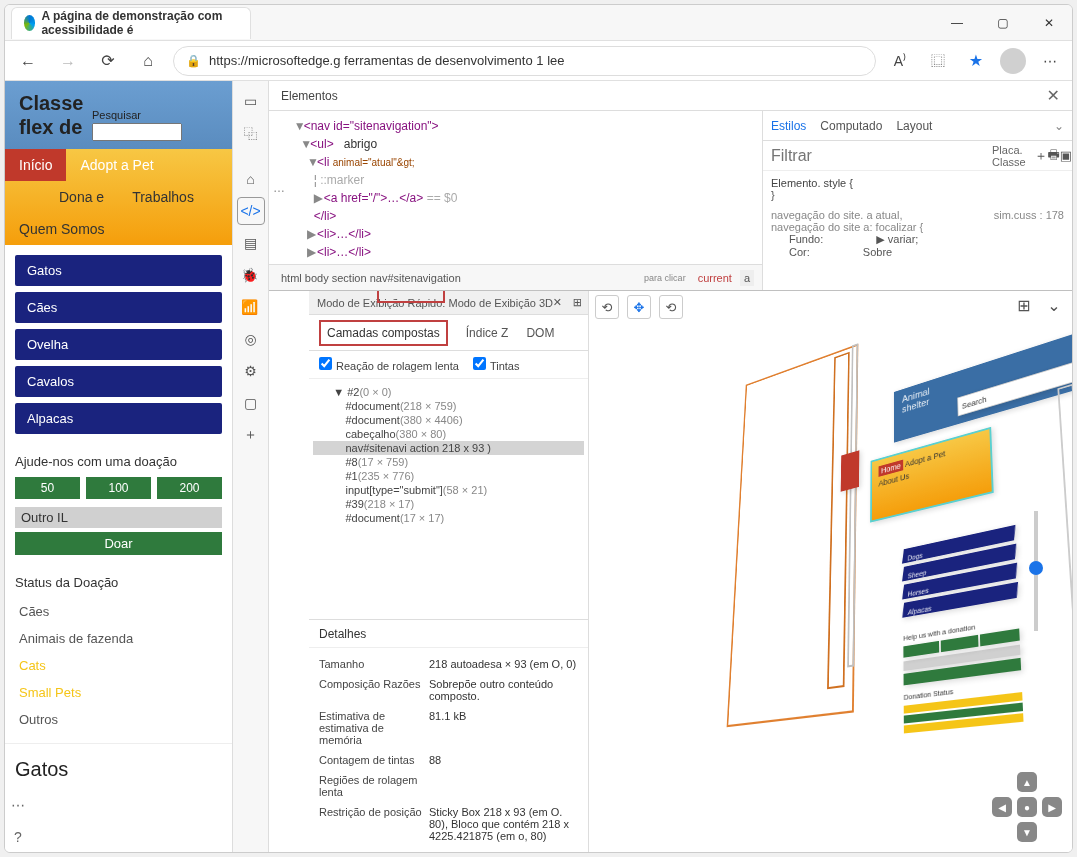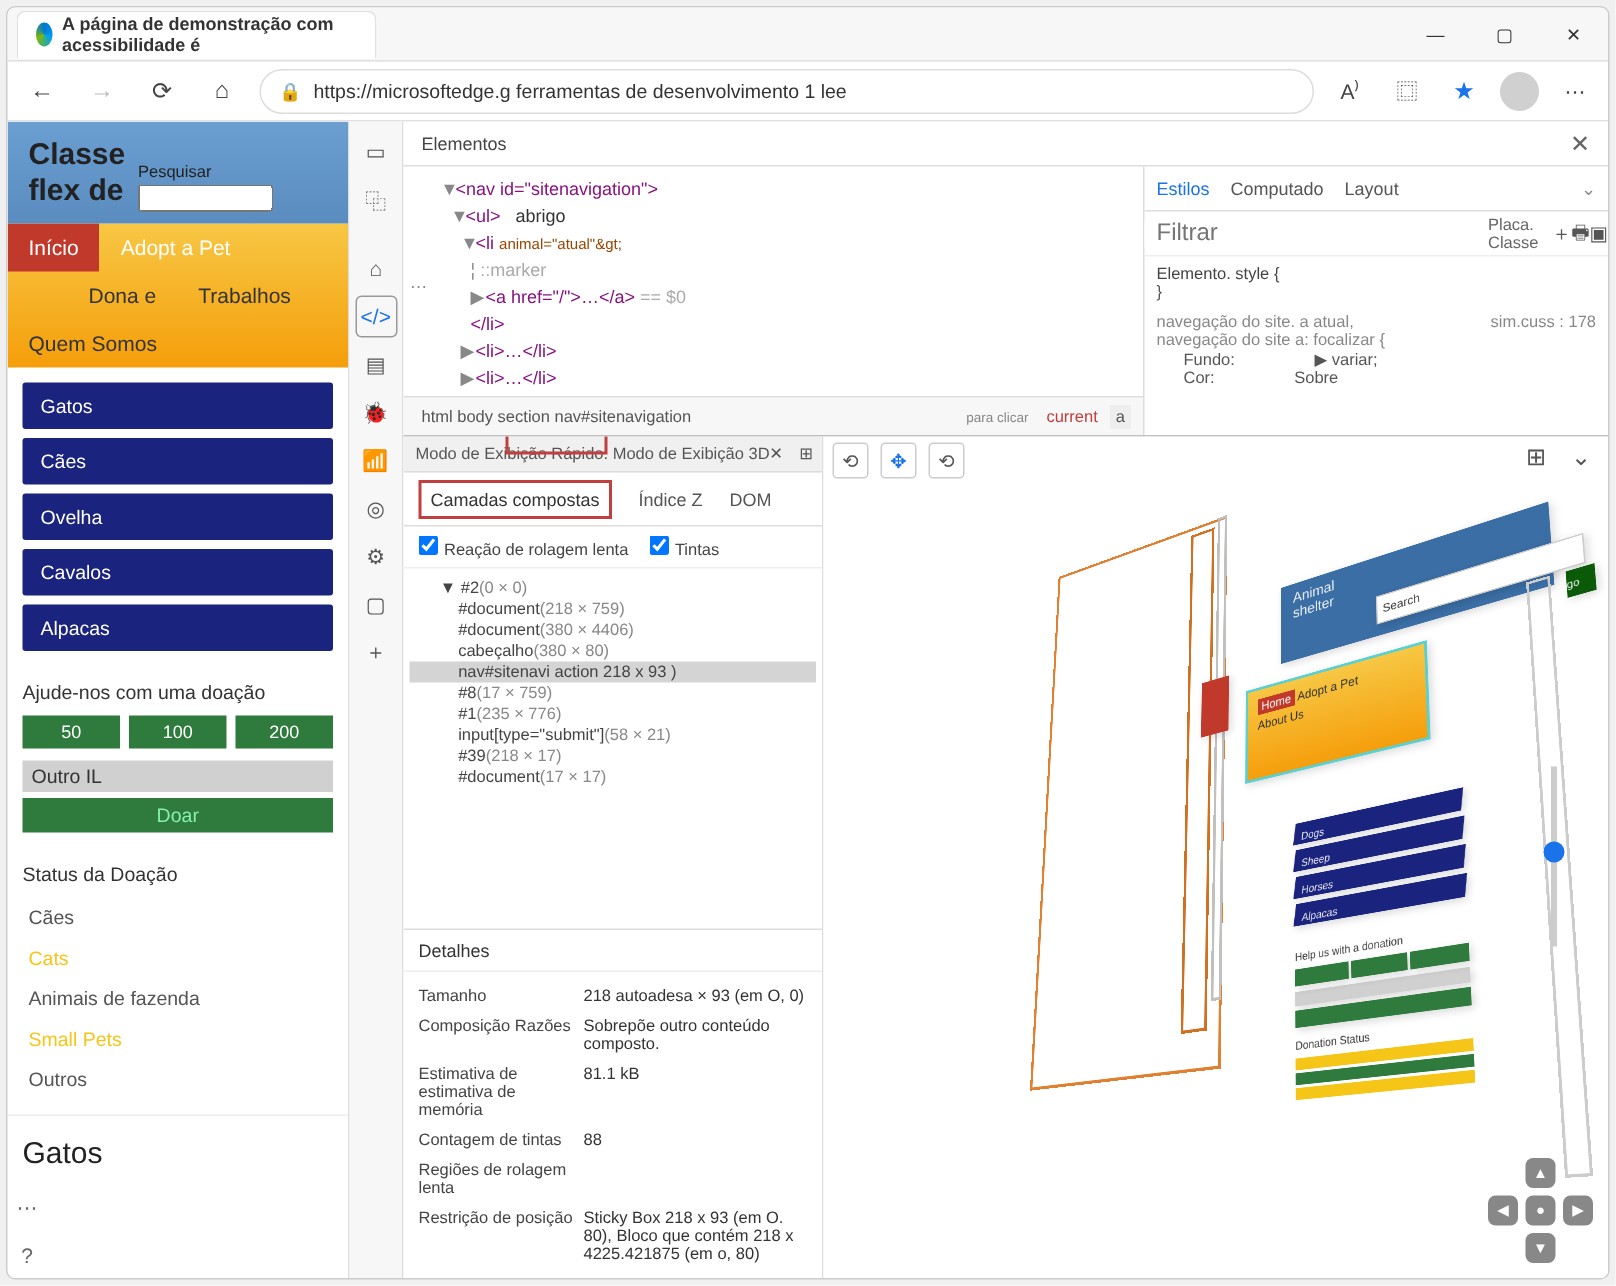--- a/index.html
+++ b/index.html
@@ -32,21 +32,21 @@
 .navwrap .nitem.active { background: #c0392b; color: #fff; }
 .navwrap .nitem.white { color: #fff; }
 .navwrap .row2 { width: 100%; display:flex;padding-left:40px; }
 .page .catlist { padding: 10px; display:flex; flex-direction:column; gap:6px; }
 .page .catlist .cat { background: #1a237e; color:#fff; padding: 8px 12px; border-radius: 2px; }
 .page .donate { padding: 10px; }
 .page .donate .hd { font-size: 13px; color:#333; margin-bottom: 8px; }
 .page .donate .amts { display:flex; gap:6px; margin-bottom: 8px;}
 .page .donate .amts .amt { flex:1; background:#2f7a3d; color:#fff; text-align:center; padding: 4px 0; font-size: 12px;}
 .page .donate .other { background:#d0d0d0; padding: 3px 6px; font-size: 13px; color:#333; }
-.page .donate .give { background:#2f7a3d; color:#86efac; text-align:center; padding:4px 0; margin-top:4px; font-size: 13px;}
+.page .donate .give { background:#2f7a3d; color:#ffffff; text-align:center; padding:4px 0; margin-top:4px; font-size: 13px;}
 .page .status { padding: 10px; }
 .page .status .hd { font-size: 13px; color:#333; margin-bottom: 8px;}
 .page .status .row { padding: 6px 4px; color:#555; font-size: 13px;}
 .page .status .row.faded { color:#f5c518; }
 .page .ghead { padding: 14px 10px; font-size: 20px; color:#222; border-top: 1px solid #eee;}
 
 
 .dticons { width: 36px; background:#f7f7f7; border-right:1px solid #ddd; display:flex; flex-direction:column; align-items:center; padding-top:6px; gap:4px;}
 .dticons .di { width:28px; height:28px; display:flex; align-items:center; justify-content:center; color:#555; font-size:14px; border-radius:4px;}
 .dticons .di.active { border:1px solid #999; color:#1a73e8;}
@@ -73,21 +73,21 @@
 .stylespane .filterrow input { flex:1; border:none; padding:0 8px; font-size:16px; outline:none;}
 .stylespane .filterrow .badge { font-size:11px; color:#666; padding: 0 6px;}
 .stylespane .filterrow .ic { width:22px; text-align:center; color:#555; font-size:13px;}
 .stylespane .body { flex:1; padding: 6px 8px; font-family: Consolas, monospace; font-size:11px; color:#555; overflow:hidden;}
 .stylespane .body .sel { color:#444; }
 .stylespane .body .fade { color:#888; margin-top:8px; }
 .stylespane .body .rt { float:right; color:#888;}
 
 
 .threed { flex:1; display:flex; overflow:hidden; position:relative;}
-.threed .lefttree { width: 280px; border-right:1px solid #ddd; display:flex; flex-direction:column;}
+.threed .lefttree { width: 280px; border-right:1px solid #ddd; display:flex; flex-direction:column;margin-left:40px;}
 .qvrow { height:24px; background:#f0f0f0; border-bottom:1px solid #ddd; font-size:11px; color:#555; padding: 0 8px; display:flex; align-items:center; position:relative;}
 .qvrow .redbox { position:absolute; left:68px; top:-4px; width:68px; height:16px; border:2px solid #c04040; pointer-events:none;}
 .tabs3d { height:36px; display:flex; align-items:center; gap:18px; padding:0 10px; border-bottom:1px solid #ddd; font-size:12px; color:#555;}
 .tabs3d .t3.active { border:2px solid #c04040; padding: 4px 6px; color:#333;}
 .checks { height:28px; display:flex; align-items:center; gap:14px; padding:0 10px; font-size:11px; color:#444; border-bottom:1px solid #eee;}
 .checks input { margin-right:4px;}
 .layertree { flex:1; padding: 6px 4px; font-size:11px; color:#444; font-family: "Segoe UI", monospace; overflow-y:auto;}
 .layertree .row { padding: 1px 8px; white-space:nowrap;}
 .layertree .row.sel { background:#d4d4d4;}
 .layertree .dim { color:#888;}
@@ -186,22 +186,22 @@
           <div class="amt">50</div>
           <div class="amt">100</div>
           <div class="amt">200</div>
         </div>
         <div class="other">Outro IL</div>
         <div class="give">Doar</div>
       </div>
       <div class="status">
         <div class="hd">Status da Doação</div>
         <div class="row">Cães</div>
+        <div class="row">Animais de fazenda</div>
         <div class="row faded">Cats</div>
-        <div class="row">Animais de fazenda</div>
         <div class="row faded">Small Pets</div>
         <div class="row">Outros</div>
       </div>
       <div class="ghead">Gatos</div>
     </div>
 
     <div class="dticons">
       <div class="di">▭</div>
       <div class="di">⿻</div>
       <div style="height:10px"></div>

